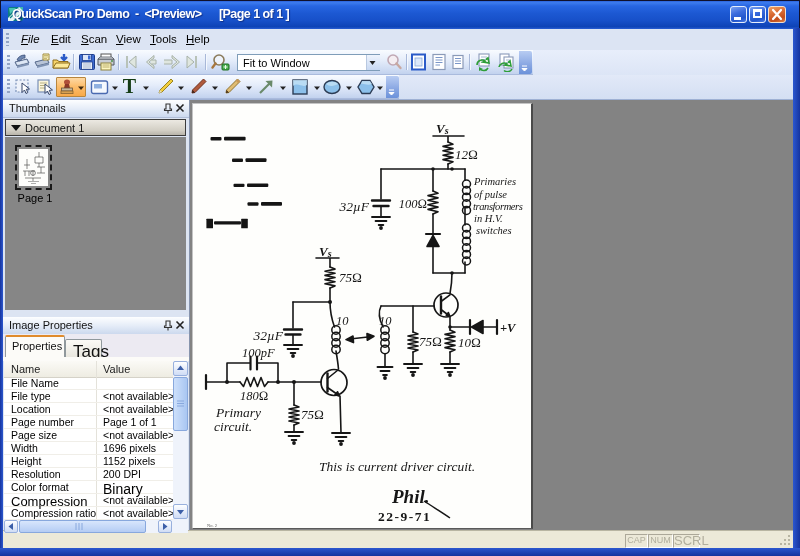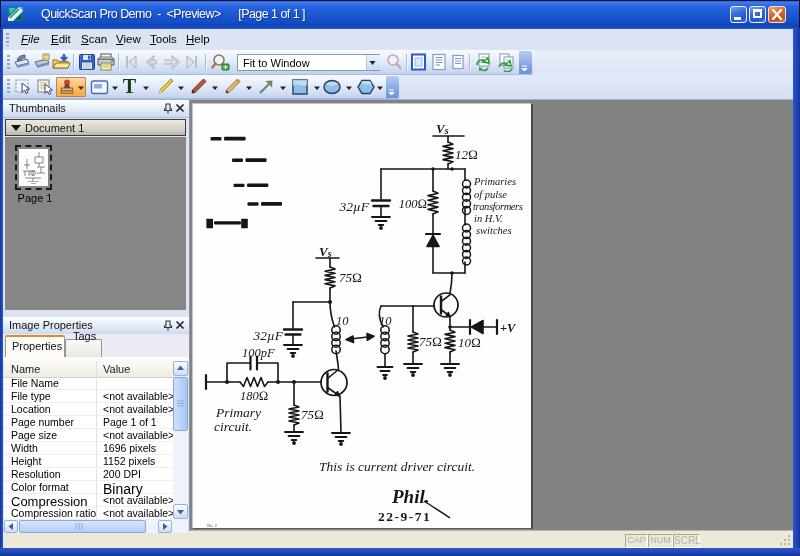--- a/index.html
+++ b/index.html
@@ -16,21 +16,21 @@
 
 <svg class="abs" style="left:7px;top:5px;" width="18" height="18" viewBox="0 0 18 18">
   <rect x="1" y="2" width="15" height="14" rx="2" fill="#0d7e82"></rect>
   <path d="M1 13 L12 2 L16 2 L16 6 L6 16 L1 16 Z" fill="#e6f5f2"></path>
   <path d="M12 2 L16 6 L16 2 Z" fill="#3fb9ad"></path>
   <path d="M2 3 L9 3 L3 9 Z" fill="#49c2b2"></path>
   <path d="M15 9 L15 15 L8 15 Z" fill="#095d63"></path>
   <path d="M3 13 L12 4" stroke="#0d7e82" stroke-width="1.3" fill="none"></path>
 </svg>
 
-<div class="abs" style="left:41px;top:7px;color:#ffffff;font-size:12.5px;font-weight:normal;letter-spacing:-0.55px;text-shadow:1px 1px 1px #10328c;white-space:pre;">QuickScan Pro Demo  -  &lt;Preview&gt;      [Page 1 of 1 ]</div>
+<div class="abs" style="left:12px;top:7px;color:#ffffff;font-size:12.5px;font-weight:bold;letter-spacing:-0.55px;text-shadow:1px 1px 1px #10328c;white-space:pre;">QuickScan Pro Demo  -  &lt;Preview&gt;      [Page 1 of 1 ]</div>
 
 <div class="abs" style="left:730px;top:6px;width:17px;height:17px;border-radius:3px;border:1px solid #e6eefc;background:linear-gradient(160deg,#7ba1f0 0%,#3c6cdd 40%,#2256cc 75%,#4d7ce4 100%);box-sizing:border-box;"></div>
 <div class="abs" style="left:734px;top:17px;width:7px;height:3px;background:#fff;"></div>
 
 <div class="abs" style="left:749px;top:6px;width:17px;height:17px;border-radius:3px;border:1px solid #e6eefc;background:linear-gradient(160deg,#7ba1f0 0%,#3c6cdd 40%,#2256cc 75%,#4d7ce4 100%);box-sizing:border-box;"></div>
 <div class="abs" style="left:753px;top:9px;width:9px;height:9px;border:2px solid #fff;border-top-width:3px;box-sizing:border-box;"></div>
 
 <div class="abs" style="left:768px;top:6px;width:18px;height:17px;border-radius:3px;border:1px solid #f0e0d0;background:linear-gradient(160deg,#f0a060 0%,#d96c35 40%,#c24e1c 75%,#e08448 100%);box-sizing:border-box;"></div>
 <svg class="abs" style="left:768px;top:6px;" width="18" height="17" viewBox="0 0 18 17">
     <path d="M5 4 L13 13 M13 4 L5 13" stroke="#fff" stroke-width="2.2" stroke-linecap="round"></path>
@@ -65,21 +65,21 @@
 <div class="abs" style="left:190px;top:100px;width:603px;height:430px;background:#838383;"></div>
 
 <div class="abs" style="left:192px;top:103px;width:341px;height:426px;background:#fefefc;border-right:2px solid #4a4a4a;border-bottom:1px solid #5a5a5a;border-left:1px solid #c4c4c4;border-top:1px solid #c4c4c4;box-sizing:border-box;"></div>
 
 <div class="abs" style="left:3px;top:530px;width:794px;height:18px;background:#ece9d8;border-top:1px solid #b8b5a2;"></div>
 
 <div class="abs" style="left:625px;top:534px;width:21px;height:12px;border:1px solid #aca899;border-bottom-color:#fff;border-right-color:#fff;font-size:9px;color:#b2af9e;text-align:center;line-height:11px;">CAP</div>
 
 <div class="abs" style="left:648px;top:534px;width:23px;height:12px;border:1px solid #aca899;border-bottom-color:#fff;border-right-color:#fff;font-size:9px;color:#b2af9e;text-align:center;line-height:11px;">NUM</div>
 
-<div class="abs" style="left:673px;top:534px;width:25px;height:12px;border:1px solid #aca899;border-bottom-color:#fff;border-right-color:#fff;font-size:10px;color:#b2af9e;text-align:right;line-height:11px;">SCRL</div>
+<div class="abs" style="left:673px;top:534px;width:25px;height:12px;border:1px solid #aca899;border-bottom-color:#fff;border-right-color:#fff;font-size:13px;color:#b2af9e;text-align:right;line-height:11px;">SCRL</div>
 
 <svg class="abs" style="left:778px;top:535px;" width="14" height="12" viewBox="0 0 14 12">
     <g fill="#b8b5a2">
       <rect x="10" y="8" width="2" height="2"></rect>
       <rect x="10" y="4" width="2" height="2"></rect>
       <rect x="10" y="0" width="2" height="2"></rect>
       <rect x="6" y="8" width="2" height="2"></rect>
       <rect x="6" y="4" width="2" height="2"></rect>
       <rect x="2" y="8" width="2" height="2"></rect>
     </g>
@@ -366,21 +366,21 @@
 <svg class="abs" style="left:175px;top:320px;" width="10" height="10" viewBox="0 0 10 10">
     <path d="M1.5 1.5 L8.5 8.5 M8.5 1.5 L1.5 8.5" stroke="#222" stroke-width="1.6"></path>
   </svg>
 
 <div class="abs" style="left:3px;top:334px;width:186px;height:24px;background:#eceaf2;"></div>
 
 <div class="abs" style="left:5px;top:335px;width:60px;height:23px;background:#fcfbf8;border:1px solid #90989c;border-bottom:none;border-top:2px solid #e08b2c;box-sizing:border-box;border-radius:2px 2px 0 0;"></div>
 <div class="abs" style="left:12px;top:340px;font-size:11px;color:#111;">Properties</div>
 
 <div class="abs" style="left:65px;top:339px;width:37px;height:19px;background:linear-gradient(180deg,#fbfaf6,#e8e6de);border:1px solid #90989c;border-bottom:none;box-sizing:border-box;border-radius:2px 2px 0 0;"></div>
-<div class="abs" style="left:73px;top:330px;font-size:11px;color:#111;">Tags</div>
+<div class="abs" style="left:73px;top:342px;font-size:17px;color:#111;">Tags</div>
 
 <div class="abs" style="left:3px;top:357px;width:186px;height:4px;background:#fcfbf8;"></div>
 
 <div class="abs" style="left:4px;top:361px;width:169px;height:159px;background:#fff;"></div>
 
 <div class="abs" style="left:4px;top:361px;width:169px;height:16px;background:linear-gradient(180deg,#fbfaf6,#eeece2);border-bottom:1px solid #d5d2c8;"></div>
 <div class="abs" style="left:11px;top:363px;font-size:11px;color:#222;">Name</div>
 <div class="abs" style="left:103px;top:363px;font-size:11px;color:#222;">Value</div>
 
 <div class="abs" style="left:96px;top:361px;width:1px;height:159px;background:#e4e2da;"></div>

